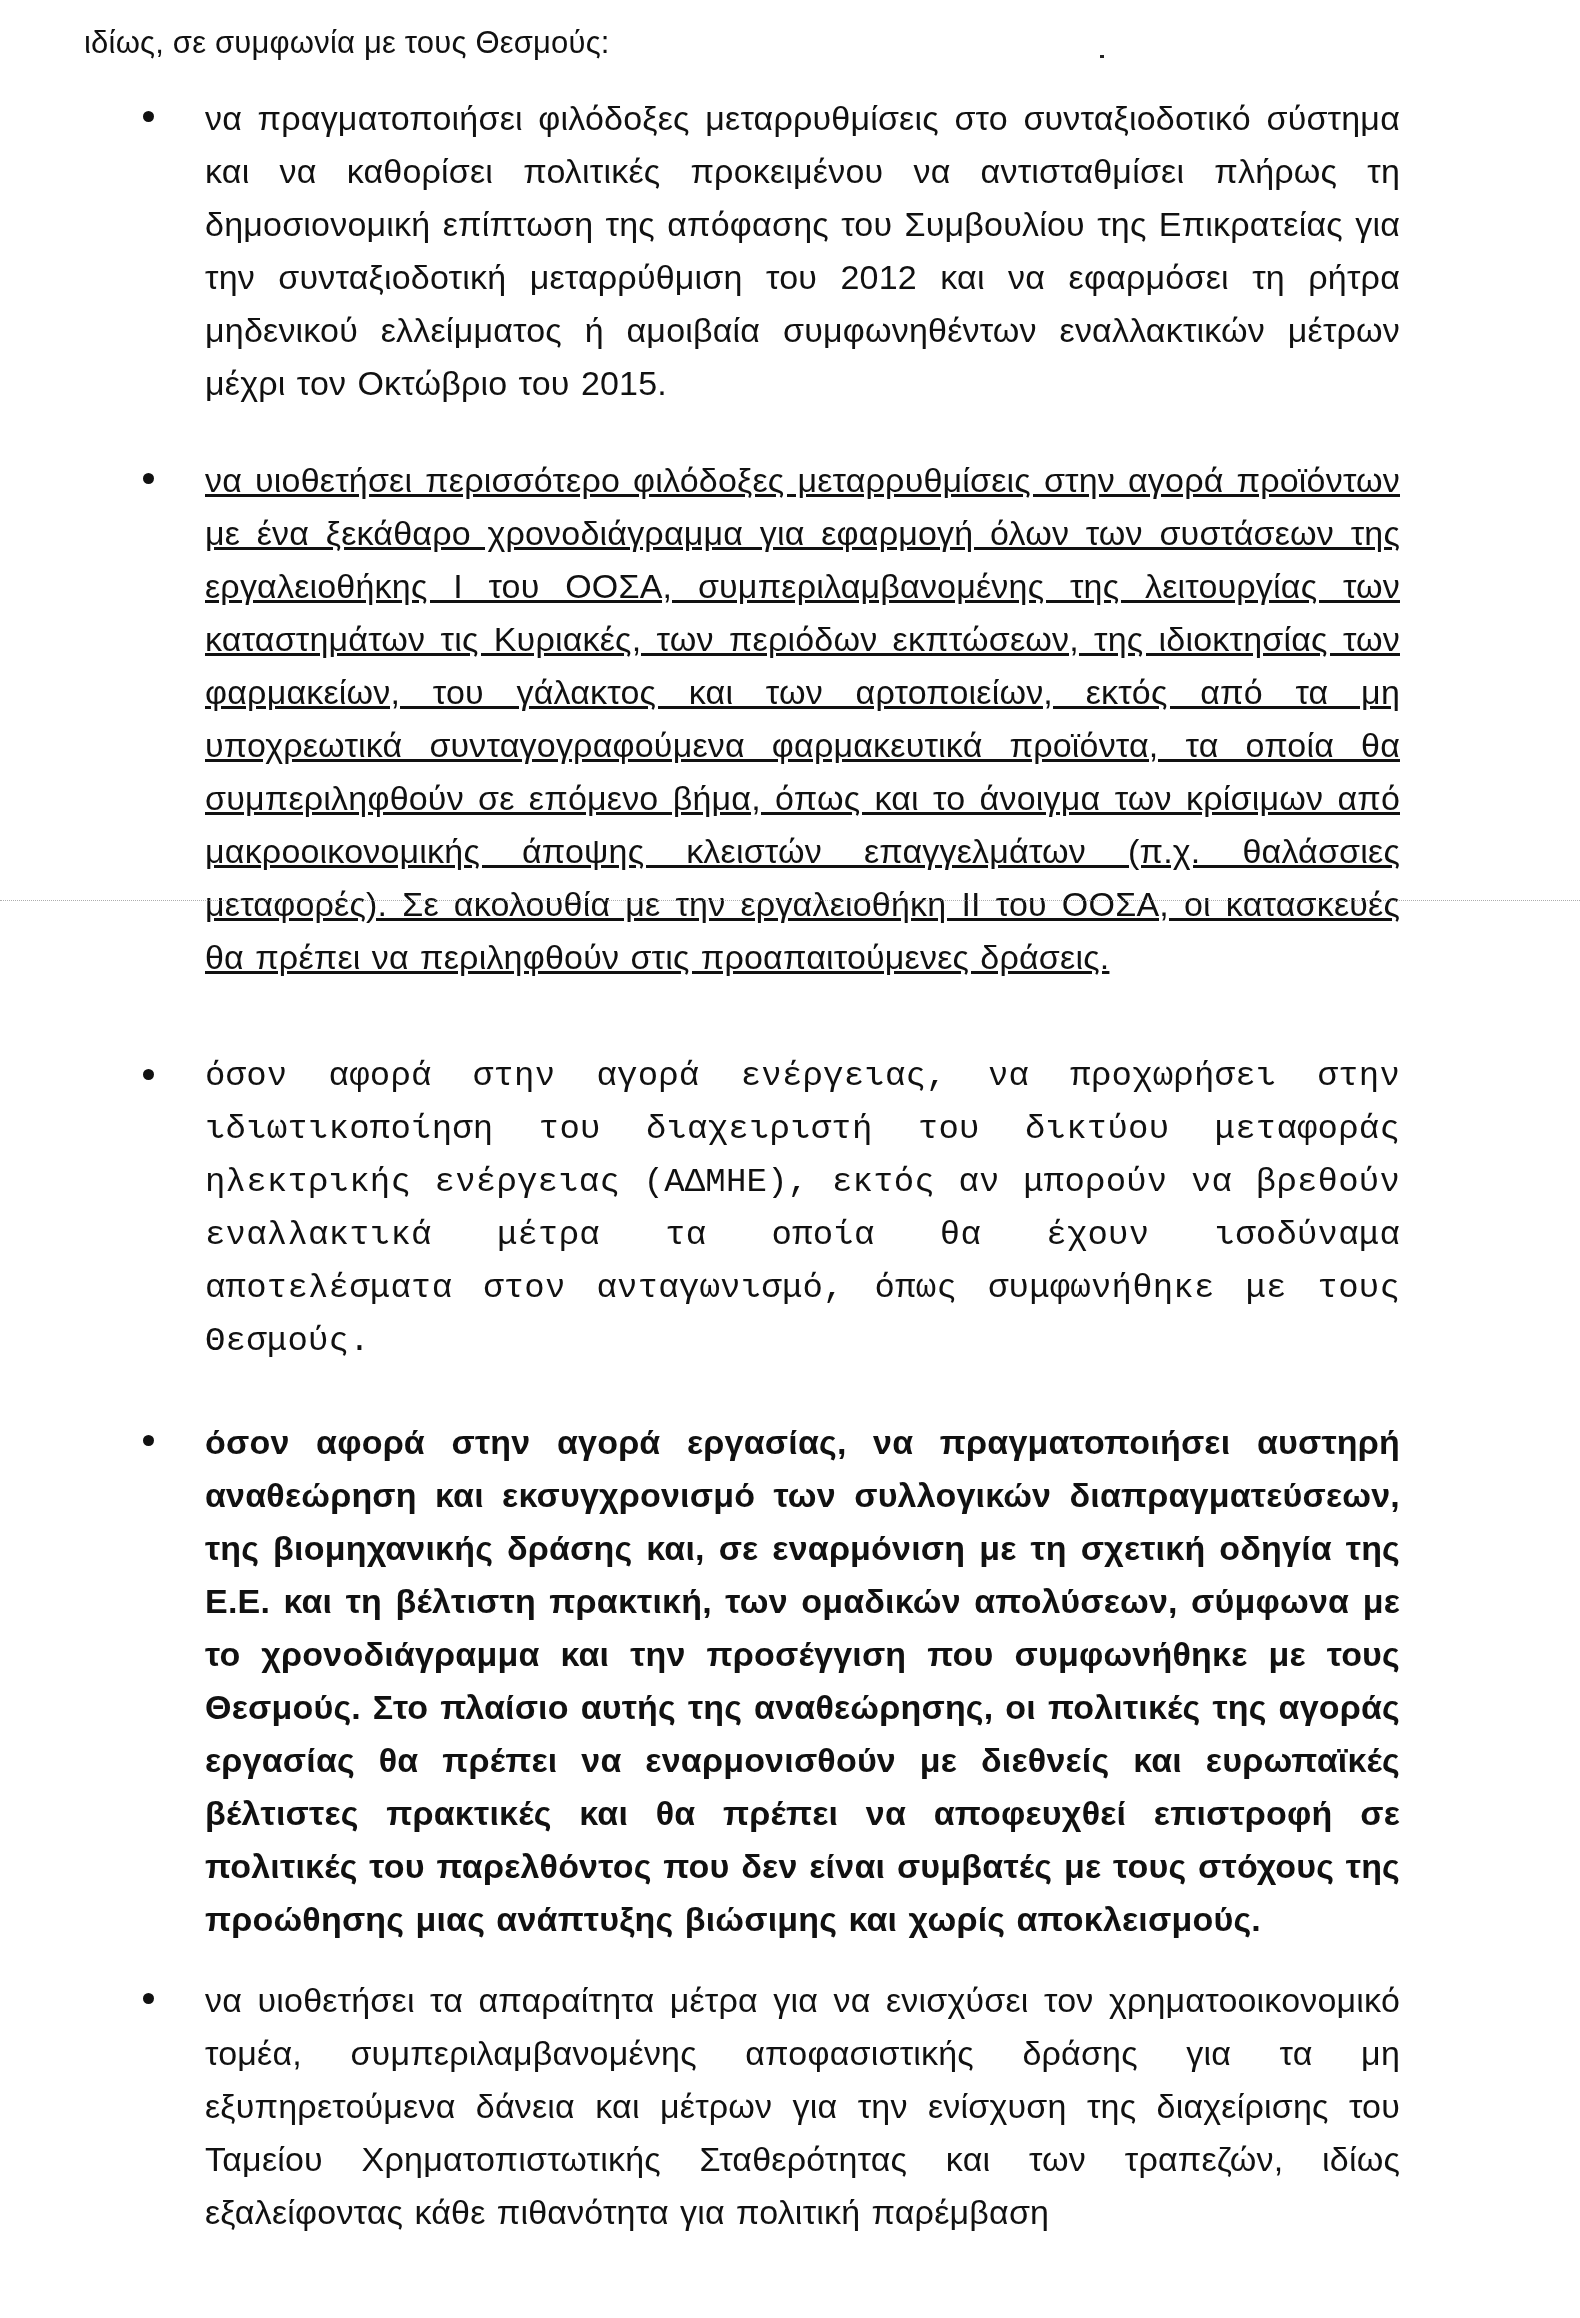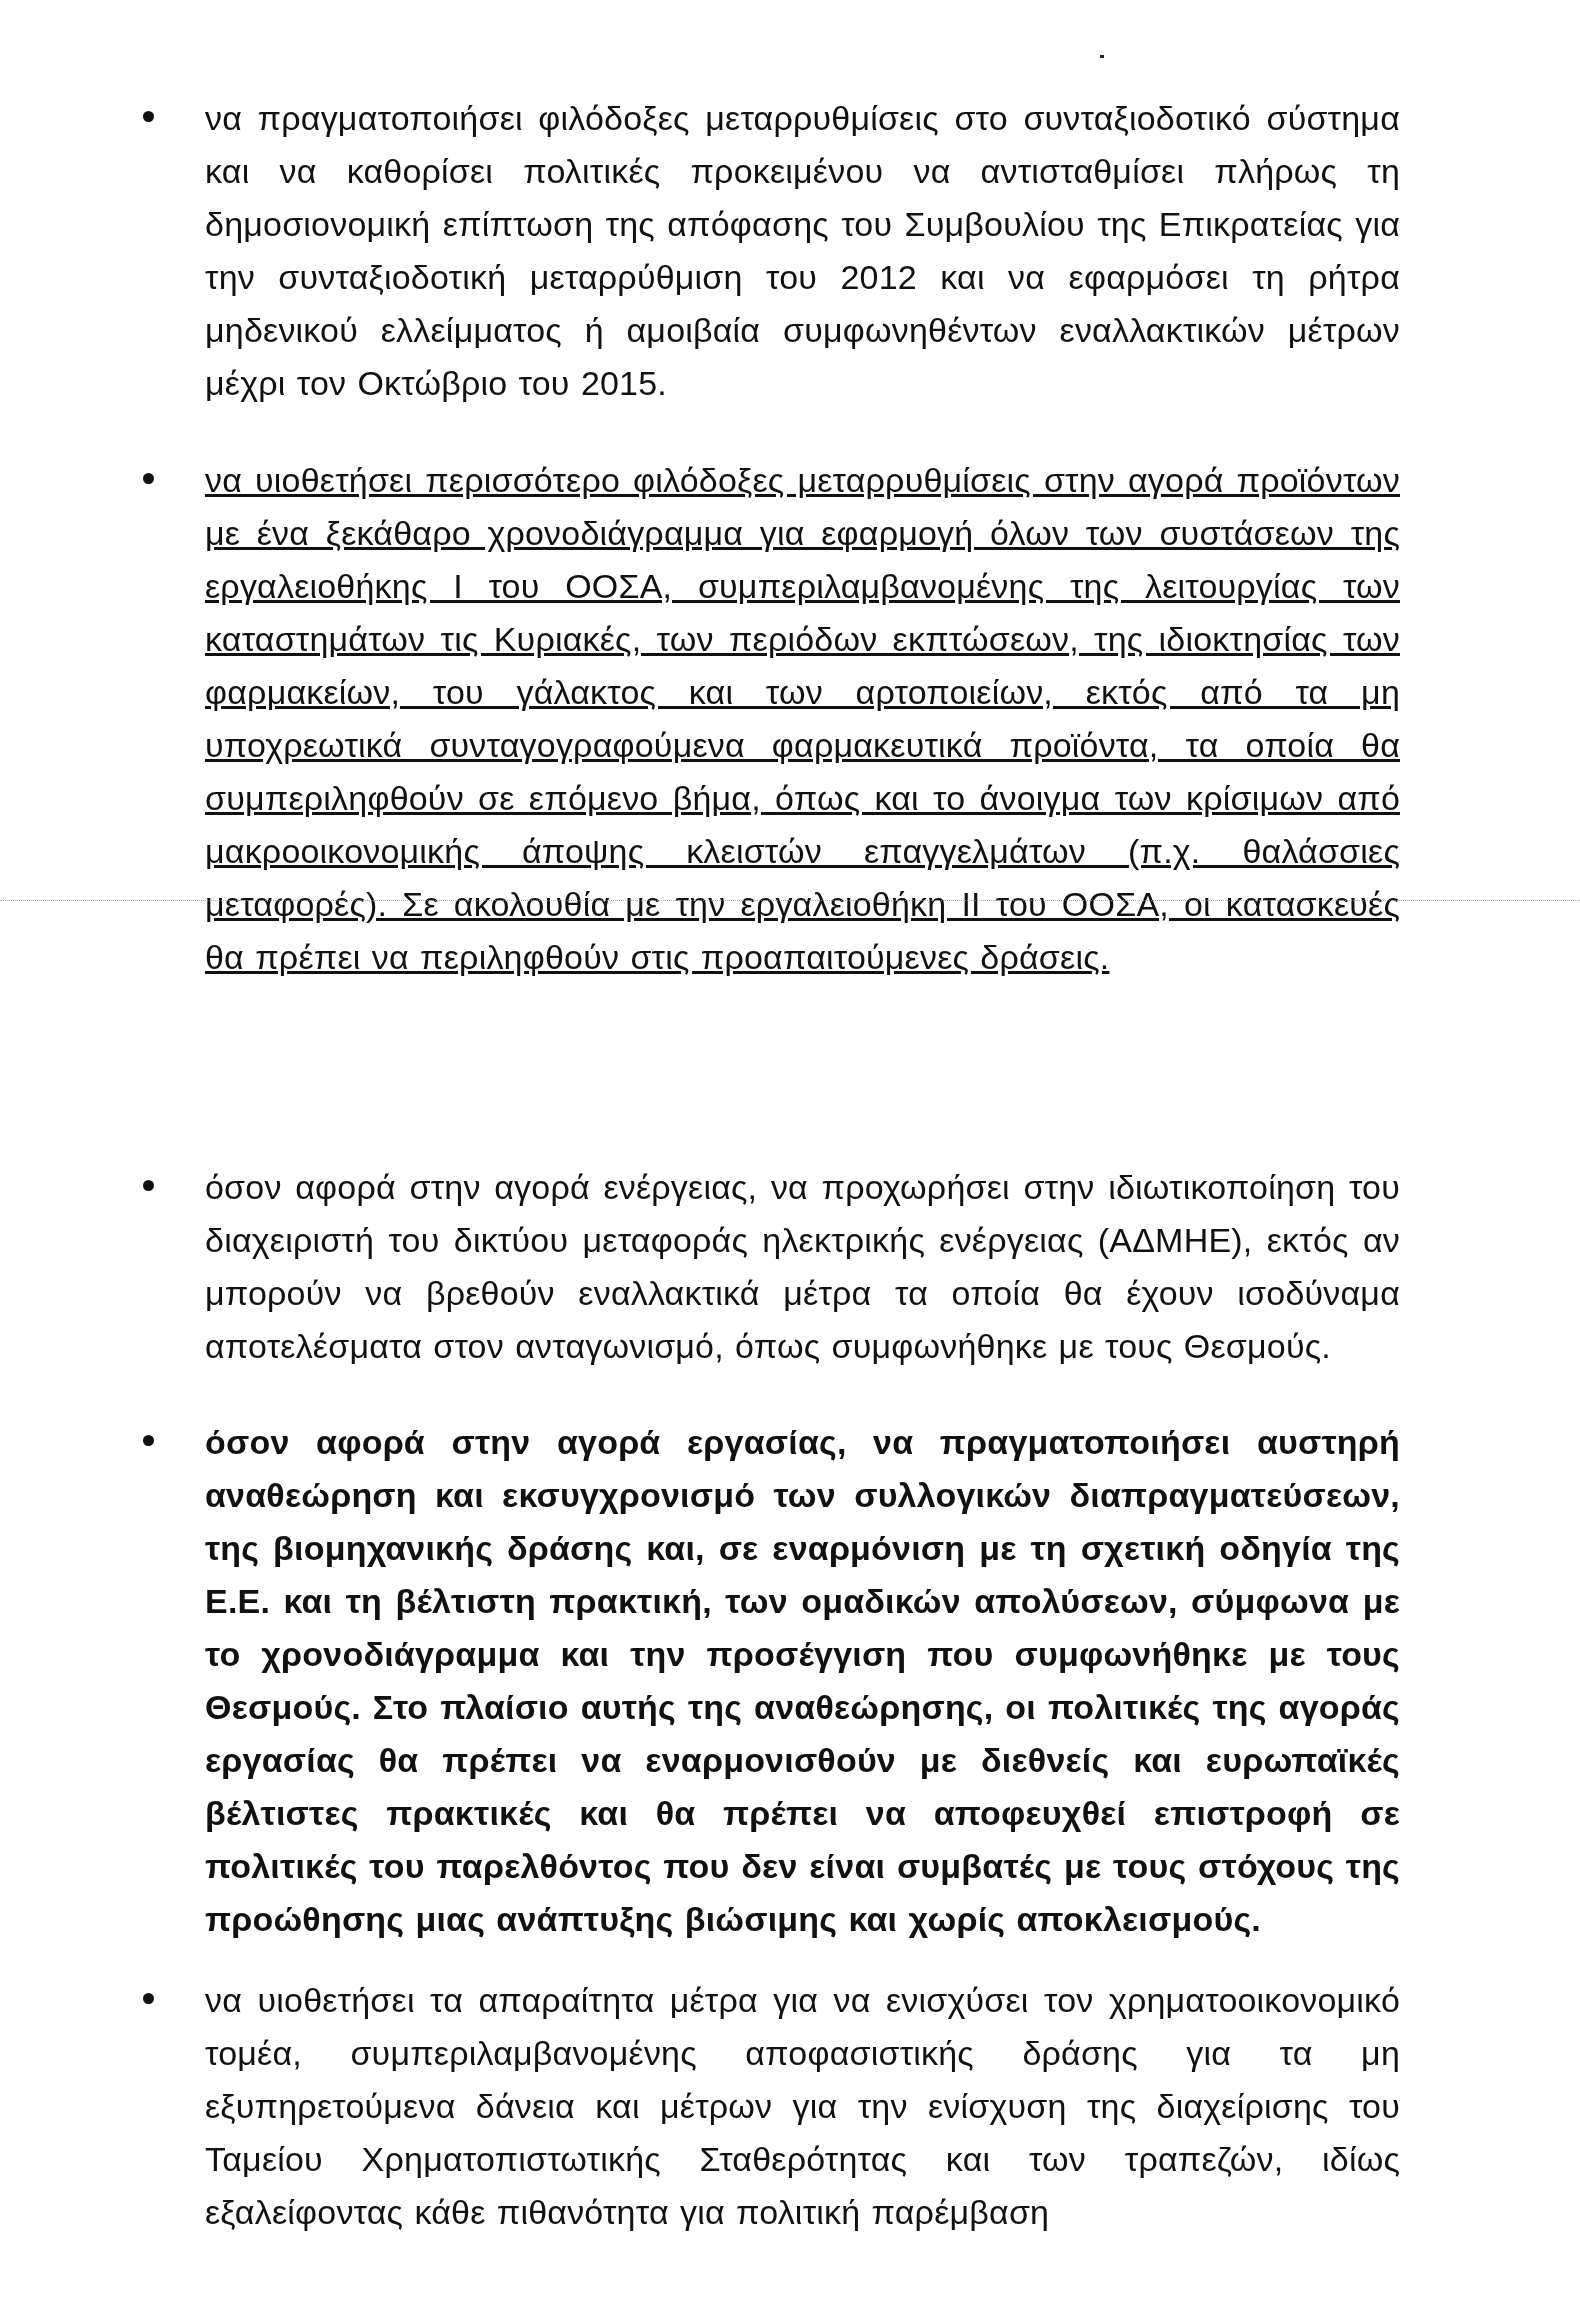--- a/index.html
+++ b/index.html
@@ -74,36 +74,37 @@
     height: 0;
     border-top: 1.6px dotted #9a9a9a;
     opacity: 0.8;
   }
 </style>
 </head>
 <body>
 
 <div class="page">
 
+  <div class="intro">ιδίως, σε συμφωνία με τους Θεσμούς:</div>
 
   <div class="scan-speck"></div>
 
   <div class="bullets">
 
     <div class="bullet-item" style="top:92px;">
       <span class="bullet-dot"></span>
       <div class="bullet-text">να πραγματοποιήσει φιλόδοξες μεταρρυθμίσεις στο συνταξιοδοτικό σύστημα και να καθορίσει πολιτικές προκειμένου να αντισταθμίσει πλήρως τη δημοσιονομική επίπτωση της απόφασης του Συμβουλίου της Επικρατείας για την συνταξιοδοτική μεταρρύθμιση του 2012 και να εφαρμόσει τη ρήτρα μηδενικού ελλείμματος ή αμοιβαία συμφωνηθέντων εναλλακτικών μέτρων μέχρι τον Οκτώβριο του 2015.</div>
     </div>
 
     <div class="bullet-item" style="top:454px;text-decoration:underline;">
       <span class="bullet-dot"></span>
       <div class="bullet-text">να υιοθετήσει περισσότερο φιλόδοξες μεταρρυθμίσεις στην αγορά προϊόντων με ένα ξεκάθαρο χρονοδιάγραμμα για εφαρμογή όλων των συστάσεων της εργαλειοθήκης I του ΟΟΣΑ, συμπεριλαμβανομένης της λειτουργίας των καταστημάτων τις Κυριακές, των περιόδων εκπτώσεων, της ιδιοκτησίας των φαρμακείων, του γάλακτος και των αρτοποιείων, εκτός από τα μη υποχρεωτικά συνταγογραφούμενα φαρμακευτικά προϊόντα, τα οποία θα συμπεριληφθούν σε επόμενο βήμα, όπως και το άνοιγμα των κρίσιμων από μακροοικονομικής άποψης κλειστών επαγγελμάτων (π.χ. θαλάσσιες μεταφορές). Σε ακολουθία με την εργαλειοθήκη II του ΟΟΣΑ, οι κατασκευές θα πρέπει να περιληφθούν στις προαπαιτούμενες δράσεις.</div>
     </div>
 
-    <div class="bullet-item" style="top:1161px;">
+    <div class="bullet-item" style="top:1050px;font-family:Liberation Mono, monospace;">
       <span class="bullet-dot"></span>
       <div class="bullet-text">όσον αφορά στην αγορά ενέργειας, να προχωρήσει στην ιδιωτικοποίηση του διαχειριστή του δικτύου μεταφοράς ηλεκτρικής ενέργειας (ΑΔΜΗΕ), εκτός αν μπορούν να βρεθούν εναλλακτικά μέτρα τα οποία θα έχουν ισοδύναμα αποτελέσματα στον ανταγωνισμό, όπως συμφωνήθηκε με τους Θεσμούς.</div>
     </div>
 
     <div class="bullet-item" style="top:1416px;font-weight:bold;">
       <span class="bullet-dot"></span>
       <div class="bullet-text">όσον αφορά στην αγορά εργασίας, να πραγματοποιήσει αυστηρή αναθεώρηση και εκσυγχρονισμό των συλλογικών διαπραγματεύσεων, της βιομηχανικής δράσης και, σε εναρμόνιση με τη σχετική οδηγία της Ε.Ε. και τη βέλτιστη πρακτική, των ομαδικών απολύσεων, σύμφωνα με το χρονοδιάγραμμα και την προσέγγιση που συμφωνήθηκε με τους Θεσμούς. Στο πλαίσιο αυτής της αναθεώρησης, οι πολιτικές της αγοράς εργασίας θα πρέπει να εναρμονισθούν με διεθνείς και ευρωπαϊκές βέλτιστες πρακτικές και θα πρέπει να αποφευχθεί επιστροφή σε πολιτικές του παρελθόντος που δεν είναι συμβατές με τους στόχους της προώθησης μιας ανάπτυξης βιώσιμης και χωρίς αποκλεισμούς.</div>
     </div>
 
     <div class="bullet-item" style="top:1974px;">

